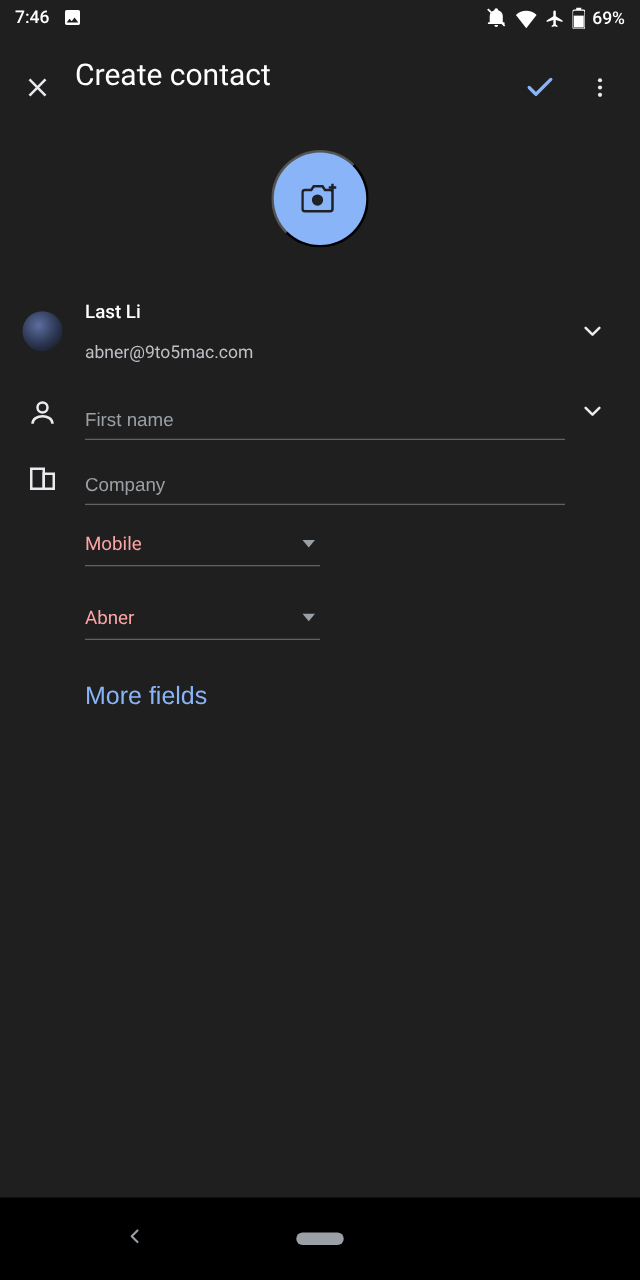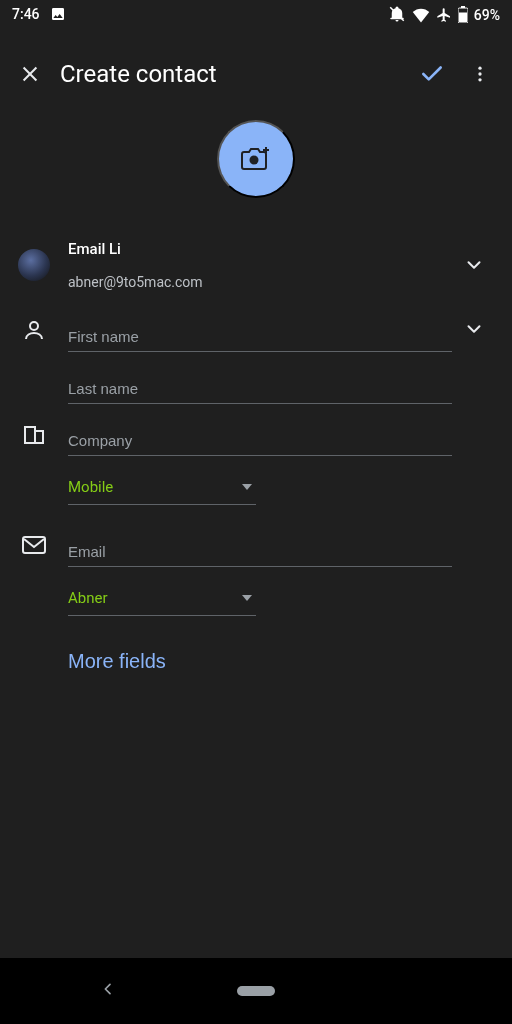--- a/index.html
+++ b/index.html
@@ -29,21 +29,20 @@
     color: #fff;
   }
   .status-left { display: flex; align-items: center; gap: 10px; }
   .status-right { display: flex; align-items: flex-end; gap: 6px; }
   .status-right svg { display: block; }
 
   
   .appbar {
     height: 56px;
     display: flex;
-    align-items: center;
     padding: 0 8px 0 6px;
     margin-top: 18px;
   }
   .appbar .icon-btn {
     width: 48px; height: 48px;
     display: flex; align-items: center; justify-content: center;
     background: none; border: none; color: #e8eaed;
   }
   .appbar .title {
     flex: 1;
@@ -120,21 +119,21 @@
 
   .select-field {
     display: flex;
     align-items: center;
     justify-content: space-between;
     border-bottom: 1px solid #5f6368;
     width: 188px;
     padding: 10px 0 8px 0;
     margin-top: 8px;
     margin-bottom: 14px;
-    color: #84cc16;
+    color: #fca5a5;
     font-size: 15px;
   }
   .select-field .tri {
     width: 0; height: 0;
     border-left: 5px solid transparent;
     border-right: 5px solid transparent;
     border-top: 6px solid #9aa0a6;
     margin-right: 4px;
   }
 
@@ -231,21 +230,21 @@
         <line x1="22" y1="4" x2="28" y2="4" stroke="#202124" stroke-width="2"></line>
       </svg>
     </button>
   </div>
 
   <div class="row account-row">
     <div class="leading">
       <div class="avatar"></div>
     </div>
     <div class="body">
-      <div class="name">Email Li</div>
+      <div class="name">Last Li</div>
       <div class="email">abner@9to5mac.com</div>
     </div>
     <div class="trailing">
       <svg width="22" height="22" viewBox="0 0 24 24" fill="none" stroke="#e8eaed" stroke-width="2.2" stroke-linecap="round" stroke-linejoin="round">
           <polyline points="6 9 12 15 18 9"></polyline>
         </svg>
     </div>
   </div>
 
   <div class="row">
@@ -262,29 +261,20 @@
     </div>
     <div class="trailing">
       <button style="background:none;border:none">
         <svg width="22" height="22" viewBox="0 0 24 24" fill="none" stroke="#e8eaed" stroke-width="2.2" stroke-linecap="round" stroke-linejoin="round">
             <polyline points="6 9 12 15 18 9"></polyline>
           </svg>
       </button>
     </div>
   </div>
 
-  <div class="row">
-    <div class="leading"></div>
-    <div class="body">
-      <div class="field">
-        <input type="text" placeholder="Last name" style="">
-      </div>
-    </div>
-    <div class="trailing"></div>
-  </div>
 
   <div class="row">
     <div class="leading">
       <svg width="24" height="24" viewBox="0 0 24 24" fill="none" stroke="#e8eaed" stroke-width="2">
           <rect x="3" y="5" width="10" height="16"></rect>
           <rect x="13" y="9" width="8" height="12"></rect>
           <line x1="6" y1="8" x2="6" y2="8"></line>
           <line x1="10" y1="8" x2="10" y2="8"></line>
           <line x1="6" y1="12" x2="6" y2="12"></line>
           <line x1="10" y1="12" x2="10" y2="12"></line>
@@ -305,34 +295,20 @@
     <div class="leading"></div>
     <div class="body">
       <div class="select-field">
         <span>Mobile</span>
         <span class="tri"></span>
       </div>
     </div>
     <div class="trailing"></div>
   </div>
 
-  <div class="row">
-    <div class="leading">
-      <svg width="26" height="20" viewBox="0 0 26 20" fill="none" stroke="#e8eaed" stroke-width="2">
-          <rect x="2" y="2" width="22" height="16" rx="2"></rect>
-          <polyline points="3 4 13 12 23 4"></polyline>
-        </svg>
-    </div>
-    <div class="body">
-      <div class="field">
-        <input type="text" placeholder="Email" style="">
-      </div>
-    </div>
-    <div class="trailing"></div>
-  </div>
 
   <div class="row" style="min-height:auto">
     <div class="leading"></div>
     <div class="body">
       <div class="select-field">
         <span>Abner</span>
         <span class="tri"></span>
       </div>
     </div>
     <div class="trailing"></div>

